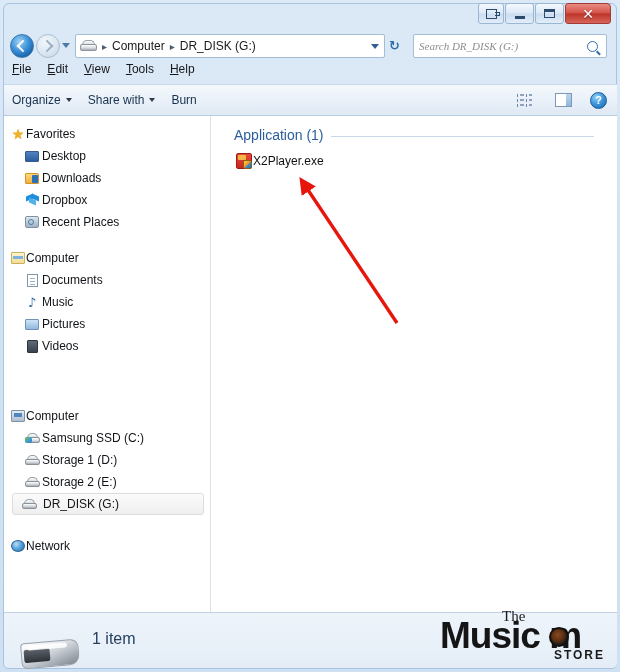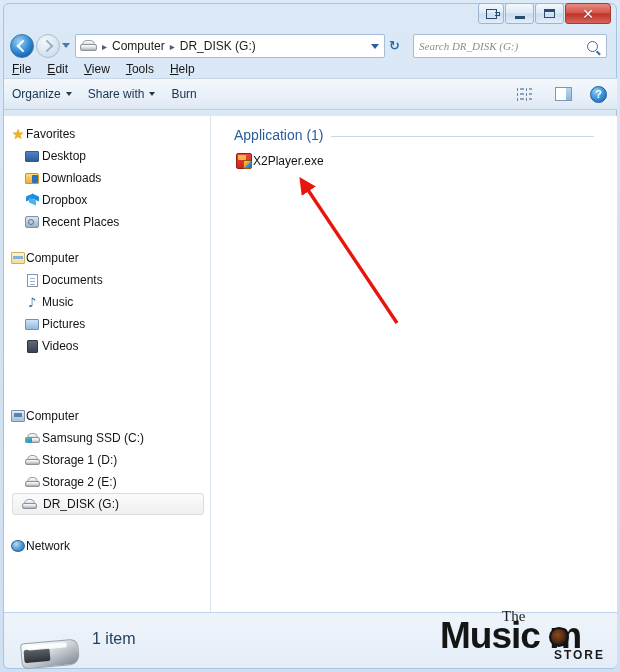--- a/index.html
+++ b/index.html
@@ -81,21 +81,21 @@
   .mag{margin-left:auto;margin-right:8px;width:9px;height:9px;border:1.6px solid #2f6fae;border-radius:50%;position:relative;}
   .mag:after{content:"";position:absolute;right:-4px;bottom:-3px;width:5px;height:1.6px;background:#2f6fae;transform:rotate(45deg);}
 
   
   .menubar{position:absolute;left:4px;top:62px;width:612px;height:22px;display:flex;padding-left:8px;box-sizing:border-box;}
   .mi{font-size:12px;color:#16181a;margin-right:16px;}
   .mi u{text-decoration:underline;}
 
   
   .toolbar{
-    position:absolute;left:4px;top:78px;width:613px;height:32px;
+    position:absolute;left:4px;top:84px;width:613px;height:32px;
     background:linear-gradient(180deg,#f4f8fc 0%,#eaf1f9 50%,#dfe9f4 100%);
     border-top:1px solid #c5d7e8;border-bottom:1px solid #b9cde0;
     display:flex;align-items:center;box-sizing:border-box;
   }
   .tb{font-size:12px;color:#17334f;display:flex;align-items:center;height:24px;padding:0 8px;}
   .tb .ca{margin-left:5px;width:0;height:0;border-left:3.5px solid transparent;border-right:3.5px solid transparent;border-top:4.5px solid #2f3a44;}
   .tb-right{margin-left:auto;display:flex;align-items:center;padding-right:10px;}
   .viewic{width:15px;height:13px;display:flex;flex-direction:column;justify-content:space-between;}
   .viewic .r{display:flex;gap:2px;align-items:center;}
   .viewic .d{width:3px;height:3px;background:#6f86a0;}

